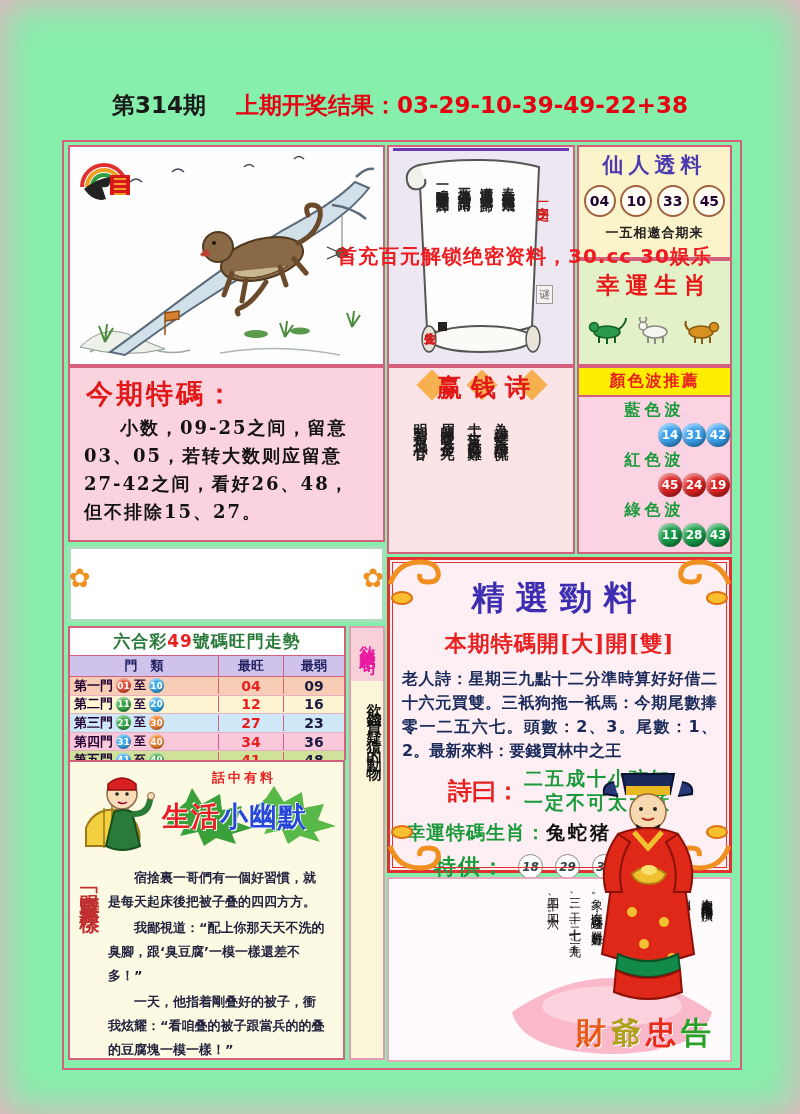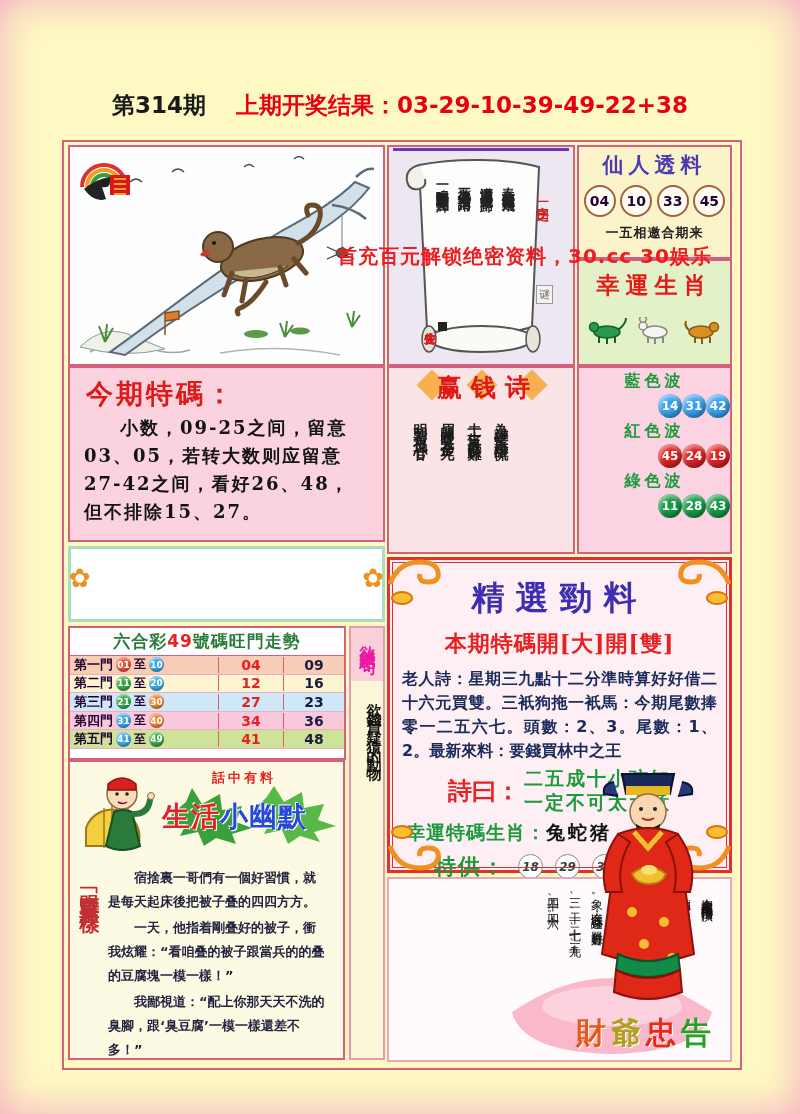--- a/index.html
+++ b/index.html
@@ -1,16 +1,16 @@
 <!DOCTYPE html>
 <html><head>
 <meta charset="utf-8">
 <style>
   html,body{margin:0;padding:0;}
-  .page{position:relative;width:800px;height:1114px;background:#fef9c3;overflow:hidden;
+  .page{position:relative;width:800px;height:1114px;background:#86efac;overflow:hidden;
         font-family:"DejaVu Sans",sans-serif;box-shadow:inset 0 0 40px #f3aac2;}
   .frame{position:absolute;left:62px;top:140px;width:676px;height:926px;border:2px solid #d4607e;}
   .panel{position:absolute;box-sizing:border-box;border:2px solid #d4607e;}
 
   
   .header{position:absolute;top:90px;left:0;right:0;text-align:center;font-size:23px;font-weight:bold;white-space:nowrap;}
   .issue{color:#1a1a1a;margin-right:30px;}
   .result{color:#e60012;}
 
   
@@ -254,20 +254,21 @@
     <div class="wp-title">赢钱诗</div>
     <div class="wp-cols">
       <div>為誰忙業為誰慌</div>
       <div>十二生肖最踪難</div>
       <div>眉開眼笑為金死</div>
       <div>明朝有福也心甘</div>
     </div>
   </div>
 
   <div class="panel colorwave">
+    <div class="cw-head">顏色波推薦</div>
     <div class="cw-label">藍色波</div>
     <div class="cw-balls">
       <span class="cw-ball" style="background-color: rgb(56, 160, 238);">14</span>
       <span class="cw-ball" style="background-color: rgb(56, 160, 238);">31</span>
       <span class="cw-ball" style="background-color: rgb(56, 160, 238);">42</span>
     </div>
     <div class="cw-label">紅色波</div>
     <div class="cw-balls">
       <span class="cw-ball" style="background-color: rgb(221, 32, 32);">45</span>
       <span class="cw-ball" style="background-color: rgb(221, 32, 32);">24</span>
@@ -281,20 +282,25 @@
     </div>
   </div>
 
   <div class="panel blank">
     <span class="orn" style="left:-2px">✿</span>
     <span class="orn" style="right:-2px">✿</span>
   </div>
 
   <div class="panel tablebox">
     <div class="tt-title"><span>六合彩</span><span class="num">49</span><span>號碼旺門走勢</span></div>
+    <div class="thead">
+      <div style="width:148px">門　類</div>
+      <div style="width:64px;border-left:1px solid #d4607e">最旺</div>
+      <div style="width:60px;border-left:1px solid #d4607e">最弱</div>
+    </div>
     <div class="trow" style="background-color: rgb(247, 205, 182);">
       <div class="cell-door">
           <span>第一門</span>
           <span class="ball" style="background-color: rgb(232, 80, 56);">01</span>
           <span class="zhi">至</span>
           <span class="ball" style="background-color: rgb(56, 168, 232);">10</span>
         </div>
       <div class="cell-hot">04</div>
         <div class="cell-weak">09</div>
     </div>
@@ -400,22 +406,22 @@
       <circle cx="41" cy="26" r="1.8" fill="#222"></circle>
         <circle cx="51" cy="26" r="1.8" fill="#222"></circle>
       <path d="M42,34 q5,3 9,0" stroke="#903" stroke-width="1.5" fill="none"></path>
       <path d="M38,44 q10,-4 18,0 l8,34 q-18,8 -34,0 z" fill="#2a7a3a" stroke="#14501e" stroke-width="2"></path>
       <path d="M58,46 q14,0 16,-14" stroke="#2a7a3a" stroke-width="6" fill="none" stroke-linecap="round"></path>
       <circle cx="75" cy="28" r="3.5" fill="#f8ddb8" stroke="#8a6a4a"></circle>
     </svg>
     <div class="hm-side">跟「臭豆腐」一模一樣</div>
     <div class="hm-body">
       <p>宿捨裏一哥們有一個好習慣，就是每天起床後把被子叠的四四方方。</p>
+      <p>我鄙視道：“配上你那天天不洗的臭腳，跟‘臭豆腐’一模一樣還差不多！”</p>
       <p>一天，他指着剛叠好的被子，衝我炫耀：“看咱叠的被子跟當兵的的叠的豆腐塊一模一樣！”</p>
-      <p>我鄙視道：“配上你那天天不洗的臭腳，跟‘臭豆腐’一模一樣還差不多！”</p>
     </div>
   </div>
 
   <div class="panel advice">
     <svg class="adv-ingot" width="220" height="86" viewBox="0 0 220 86">
       <path d="M10,40 q50,-34 100,-34 q50,0 100,34 q-10,40 -100,42 q-90,-2 -100,-42z" fill="#f9b9ca"></path>
       <ellipse cx="110" cy="34" rx="70" ry="20" fill="#fbd2dd"></ellipse>
     </svg>
     <div class="adv-cols">
       <div>今期本歲易得地坤爲山澤損</div>

